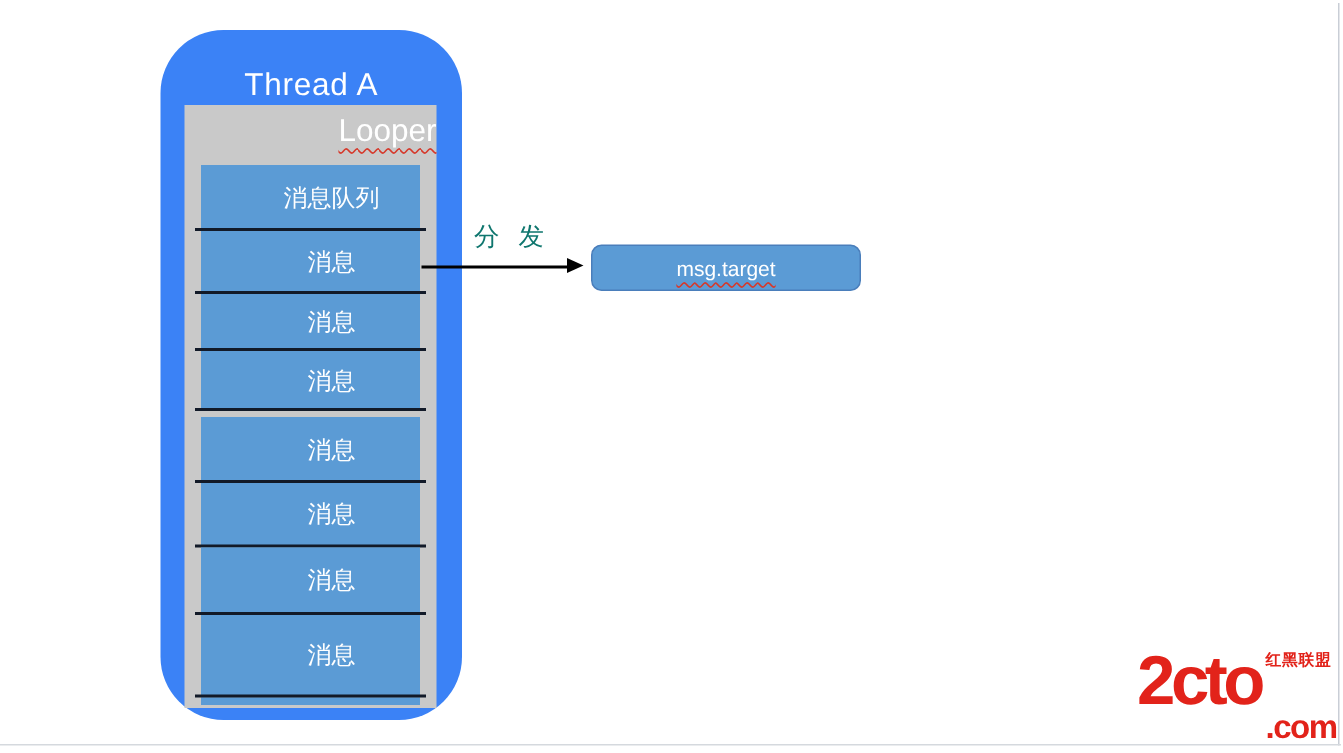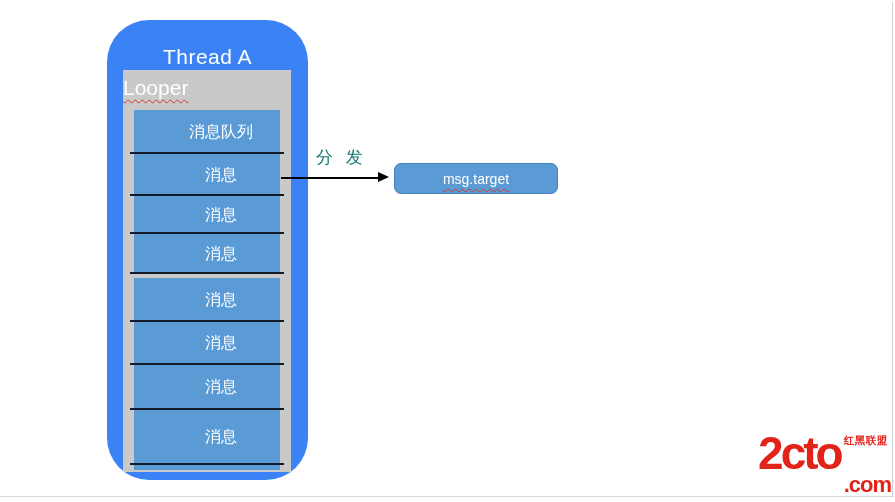--- a/index.html
+++ b/index.html
@@ -22,21 +22,21 @@
     position:absolute; left:0; right:0; top:25px; text-align:center;
     color:#ffffff; font-size:21px; letter-spacing:0.5px;
   }
 
   
   .looper-container {
     position:absolute; left:16px; top:50px; width:168px; height:402px;
     background:#C9C9C9;
   }
   .looper-title {
-    position:absolute; left:0; right:0; top:6px; text-align:left;
+    position:absolute; left:0; right:0; top:6px; text-align:right;
     color:#ffffff; font-size:21px;
   }
 
   .spellcheck {
     text-decoration-line: underline;
     text-decoration-style: wavy;
     text-decoration-color: #d6382a;
     text-decoration-thickness: 1px;
     text-underline-offset: 4px;
   }
@@ -71,21 +71,21 @@
     border-left:11px solid #000000;
     border-top:5.5px solid transparent;
     border-bottom:5.5px solid transparent;
   }
   .arrow-label {
     position:absolute; left:316px; top:146px; color:#0f766e; font-size:17px; letter-spacing:4px;
   }
 
   
   .target-box {
-    position:absolute; left:394px; top:163px; width:164px; height:31px;
+    position:absolute; left:394px; top:163px; width:180px; height:31px;
     background:#5B9BD5; border:1px solid #4A7EBB; border-radius:7px;
     display:flex; align-items:center; justify-content:center;
     color:#ffffff; font-size:14px;
   }
 
   
   .logo {
     position:absolute; right:4px; bottom:6px;
     display:flex; align-items:flex-start; color:#E2231A; line-height:1;justify-content:center;
   }

